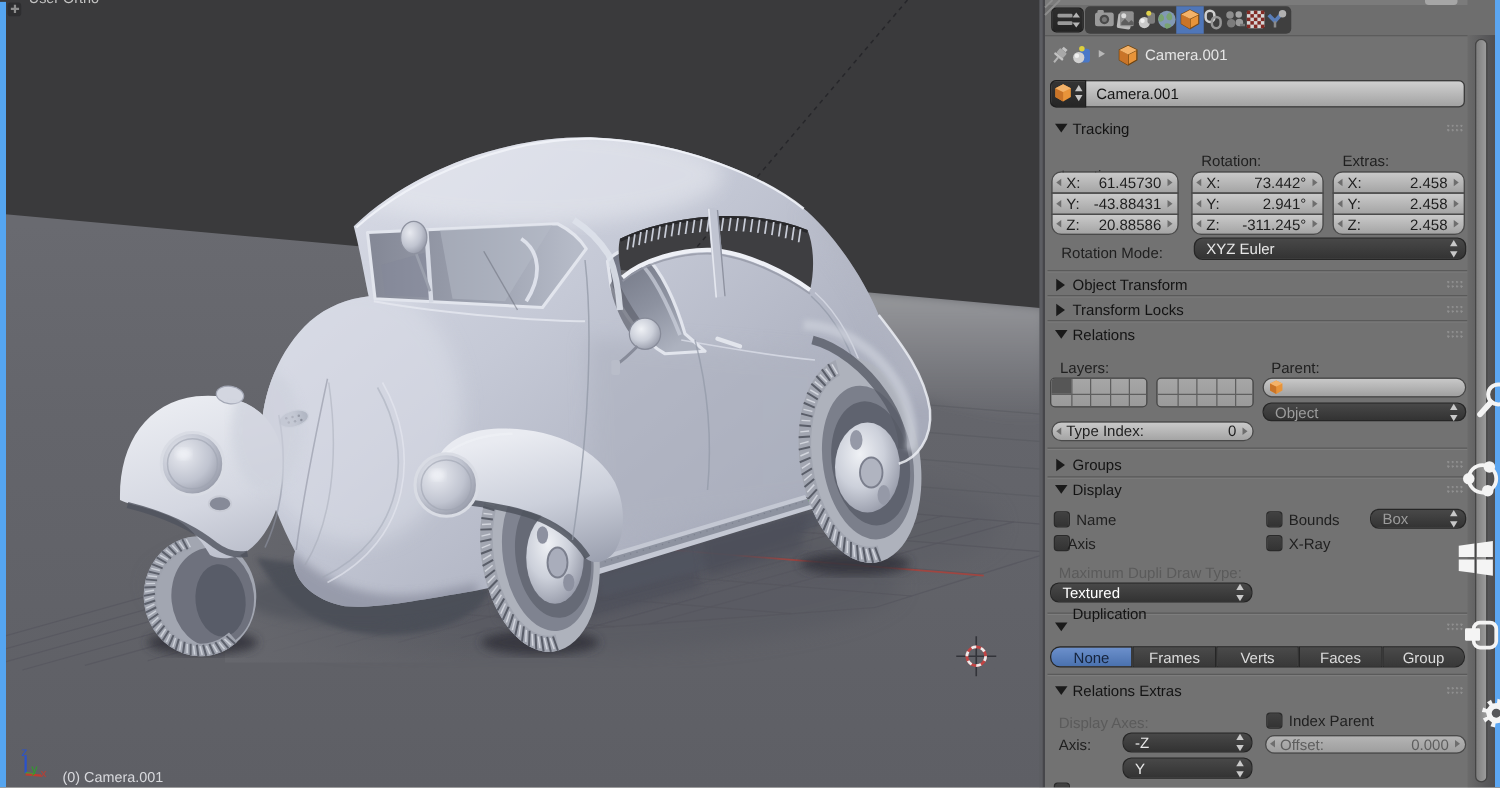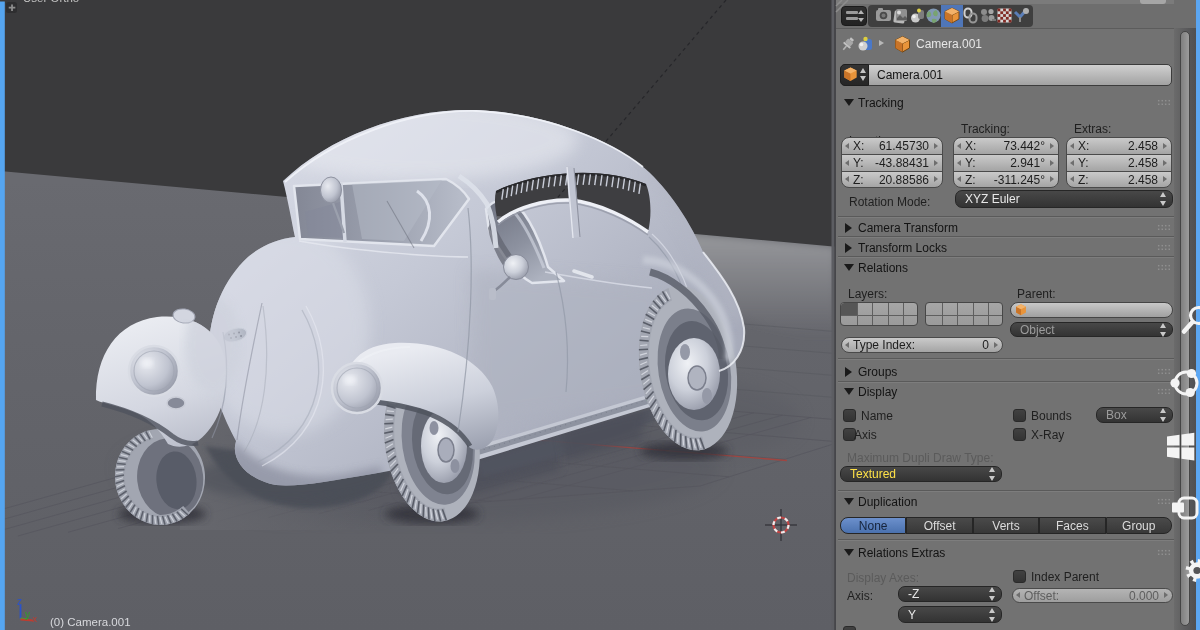--- a/index.html
+++ b/index.html
@@ -666,21 +666,21 @@
         <path d="M8.5 0.5 L15.5 4 L8.5 7.5 L1.5 4 Z" fill="#f3b269"></path>
       </svg>
 <div style="position:absolute;left:860px;top:68px;width:0;height:0;border-left:3.5px solid transparent;border-right:3.5px solid transparent;border-bottom:5px solid #c5c5c5"></div>
 <div style="position:absolute;left:860px;top:76px;width:0;height:0;border-left:3.5px solid transparent;border-right:3.5px solid transparent;border-top:5px solid #c5c5c5"></div>
 <div class="lbl" style="left:877px;top:68px;color:#141414">Camera.001</div>
 <div class="tri" style="left:844px;top:99px;border-left:5px solid transparent;border-right:5px solid transparent;border-top:7px solid #1a1a1a"></div>
 <div class="hdrt" style="left:858px;top:96px">Tracking</div>
 <div class="dots" style="left:1157px;top:99px;background:
 radial-gradient(circle at 1.5px 1.5px,#8f8f8f 1px,transparent 1.1px),radial-gradient(circle at 1.5px 1.5px,#555 1px,transparent 1.1px);background-size:3.5px 3.5px;width:14px;height:7px"></div>
 <div class="lbl" style="left:849px;top:134px">Location:</div>
-<div class="lbl" style="left:961px;top:122px">Tracking:</div>
+<div class="lbl" style="left:961px;top:122px">Rotation:</div>
 <div class="lbl" style="left:1074px;top:122px">Extras:</div>
 <div style="position:absolute;left:841px;top:137px;width:102px;height:18px;background:linear-gradient(#cacaca,#a4a4a4);border:1px solid #4a4a4a;border-radius:8px 8px 0 0;box-sizing:border-box"></div>
 <div style="position:absolute;left:845px;top:142.5px;width:0;height:0;border-top:3.5px solid transparent;border-bottom:3.5px solid transparent;border-right:4.5px solid #6e6e6e"></div>
 <div style="position:absolute;left:934px;top:142.5px;width:0;height:0;border-top:3.5px solid transparent;border-bottom:3.5px solid transparent;border-left:4.5px solid #6e6e6e"></div>
 <div class="lbl" style="left:853px;top:139.0px;color:#1e1e1e">X:</div>
 <div class="lbl" style="left:841px;top:139.0px;width:88px;text-align:right;color:#1e1e1e">61.45730</div>
 <div style="position:absolute;left:841px;top:154px;width:102px;height:18px;background:linear-gradient(#cacaca,#a4a4a4);border:1px solid #4a4a4a;border-radius:0;box-sizing:border-box"></div>
 <div style="position:absolute;left:845px;top:159.5px;width:0;height:0;border-top:3.5px solid transparent;border-bottom:3.5px solid transparent;border-right:4.5px solid #6e6e6e"></div>
 <div style="position:absolute;left:934px;top:159.5px;width:0;height:0;border-top:3.5px solid transparent;border-bottom:3.5px solid transparent;border-left:4.5px solid #6e6e6e"></div>
 <div class="lbl" style="left:853px;top:156.0px;color:#1e1e1e">Y:</div>
@@ -720,21 +720,21 @@
 <div style="position:absolute;left:1163px;top:176.0px;width:0;height:0;border-top:3.5px solid transparent;border-bottom:3.5px solid transparent;border-left:4.5px solid #6e6e6e"></div>
 <div class="lbl" style="left:1078px;top:172.5px;color:#1e1e1e">Z:</div>
 <div class="lbl" style="left:1066px;top:172.5px;width:92px;text-align:right;color:#1e1e1e">2.458</div>
 <div class="lbl" style="left:849px;top:195px">Rotation Mode:</div>
 <div style="position:absolute;left:955px;top:190px;width:218px;height:18px;background:linear-gradient(#484848,#333);border:1px solid #262626;border-radius:7px;box-sizing:border-box"></div>
 <div style="position:absolute;left:965px;top:192.0px;font-size:12px;color:#e8e8e8;white-space:nowrap">XYZ Euler</div>
 <div style="position:absolute;left:1160px;top:192.0px;width:0;height:0;border-left:3.5px solid transparent;border-right:3.5px solid transparent;border-bottom:5px solid #c9c9c9"></div>
 <div style="position:absolute;left:1160px;top:201.0px;width:0;height:0;border-left:3.5px solid transparent;border-right:3.5px solid transparent;border-top:5px solid #c9c9c9"></div>
 <div class="sep" style="top:216px"></div>
 <div class="tri" style="left:845px;top:222.5px;border-top:5px solid transparent;border-bottom:5px solid transparent;border-left:7px solid #1a1a1a"></div>
-<div class="hdrt" style="left:858px;top:221px">Camera Transform</div>
+<div class="hdrt" style="left:858px;top:221px">Object Transform</div>
 <div class="dots" style="left:1157px;top:224px;background:
 radial-gradient(circle at 1.5px 1.5px,#8f8f8f 1px,transparent 1.1px),radial-gradient(circle at 1.5px 1.5px,#555 1px,transparent 1.1px);background-size:3.5px 3.5px;width:14px;height:7px"></div>
 <div class="sep" style="top:236px"></div>
 <div class="tri" style="left:845px;top:242.5px;border-top:5px solid transparent;border-bottom:5px solid transparent;border-left:7px solid #1a1a1a"></div>
 <div class="hdrt" style="left:858px;top:241px">Transform Locks</div>
 <div class="dots" style="left:1157px;top:244px;background:
 radial-gradient(circle at 1.5px 1.5px,#8f8f8f 1px,transparent 1.1px),radial-gradient(circle at 1.5px 1.5px,#555 1px,transparent 1.1px);background-size:3.5px 3.5px;width:14px;height:7px"></div>
 <div class="sep" style="top:256px"></div>
 <div class="tri" style="left:844px;top:264px;border-left:5px solid transparent;border-right:5px solid transparent;border-top:7px solid #1a1a1a"></div>
 <div class="hdrt" style="left:858px;top:261px">Relations</div>
@@ -789,32 +789,32 @@
 <div style="position:absolute;left:1096px;top:407px;width:77px;height:16px;background:linear-gradient(#484848,#333);border:1px solid #262626;border-radius:7px;box-sizing:border-box"></div>
 <div style="position:absolute;left:1106px;top:408.0px;font-size:12px;color:#9c9c9c;white-space:nowrap">Box</div>
 <div style="position:absolute;left:1160px;top:408.0px;width:0;height:0;border-left:3.5px solid transparent;border-right:3.5px solid transparent;border-bottom:5px solid #c9c9c9"></div>
 <div style="position:absolute;left:1160px;top:417.0px;width:0;height:0;border-left:3.5px solid transparent;border-right:3.5px solid transparent;border-top:5px solid #c9c9c9"></div>
 <div class="chk" style="left:843px;top:428px"></div>
 <div class="lbl" style="left:854px;top:428px">Axis</div>
 <div class="chk" style="left:1013px;top:428px"></div>
 <div class="lbl" style="left:1031px;top:428px">X-Ray</div>
 <div class="lblg" style="left:847px;top:451px">Maximum Dupli Draw Type:</div>
 <div style="position:absolute;left:840px;top:466px;width:162px;height:16px;background:linear-gradient(#484848,#333);border:1px solid #262626;border-radius:7px;box-sizing:border-box"></div>
-<div style="position:absolute;left:850px;top:467.0px;font-size:12px;color:#fde047;white-space:nowrap">Textured</div>
+<div style="position:absolute;left:850px;top:467.0px;font-size:12px;color:#ffffff;white-space:nowrap">Textured</div>
 <div style="position:absolute;left:989px;top:467.0px;width:0;height:0;border-left:3.5px solid transparent;border-right:3.5px solid transparent;border-bottom:5px solid #c9c9c9"></div>
 <div style="position:absolute;left:989px;top:476.0px;width:0;height:0;border-left:3.5px solid transparent;border-right:3.5px solid transparent;border-top:5px solid #c9c9c9"></div>
 <div class="sep" style="top:490px"></div>
 <div class="tri" style="left:844px;top:498px;border-left:5px solid transparent;border-right:5px solid transparent;border-top:7px solid #1a1a1a"></div>
-<div class="hdrt" style="left:858px;top:495px">Duplication</div>
+<div class="hdrt" style="left:858px;top:484px">Duplication</div>
 <div class="dots" style="left:1157px;top:498px;background:
 radial-gradient(circle at 1.5px 1.5px,#8f8f8f 1px,transparent 1.1px),radial-gradient(circle at 1.5px 1.5px,#555 1px,transparent 1.1px);background-size:3.5px 3.5px;width:14px;height:7px"></div>
 <div style="position:absolute;left:840.0px;top:517px;width:66.4px;height:17px;background:linear-gradient(#6c90cc,#4a71ae);border:1px solid #262626;border-radius:8px 0 0 8px;box-sizing:border-box"></div>
 <div style="position:absolute;left:840.0px;top:519px;width:66.4px;text-align:center;font-size:12px;color:#16243c">None</div>
 <div style="position:absolute;left:906.4px;top:517px;width:66.4px;height:17px;background:linear-gradient(#4a4a4a,#383838);border:1px solid #262626;border-radius:0;box-sizing:border-box"></div>
-<div style="position:absolute;left:906.4px;top:519px;width:66.4px;text-align:center;font-size:12px;color:#dcdcdc">Offset</div>
+<div style="position:absolute;left:906.4px;top:519px;width:66.4px;text-align:center;font-size:12px;color:#dcdcdc">Frames</div>
 <div style="position:absolute;left:972.8px;top:517px;width:66.4px;height:17px;background:linear-gradient(#4a4a4a,#383838);border:1px solid #262626;border-radius:0;box-sizing:border-box"></div>
 <div style="position:absolute;left:972.8px;top:519px;width:66.4px;text-align:center;font-size:12px;color:#dcdcdc">Verts</div>
 <div style="position:absolute;left:1039.2px;top:517px;width:66.4px;height:17px;background:linear-gradient(#4a4a4a,#383838);border:1px solid #262626;border-radius:0;box-sizing:border-box"></div>
 <div style="position:absolute;left:1039.2px;top:519px;width:66.4px;text-align:center;font-size:12px;color:#dcdcdc">Faces</div>
 <div style="position:absolute;left:1105.6px;top:517px;width:66.4px;height:17px;background:linear-gradient(#4a4a4a,#383838);border:1px solid #262626;border-radius:0 8px 8px 0;box-sizing:border-box"></div>
 <div style="position:absolute;left:1105.6px;top:519px;width:66.4px;text-align:center;font-size:12px;color:#dcdcdc">Group</div>
 <div class="sep" style="top:539px"></div>
 <div class="tri" style="left:844px;top:549px;border-left:5px solid transparent;border-right:5px solid transparent;border-top:7px solid #1a1a1a"></div>
 <div class="hdrt" style="left:858px;top:546px">Relations Extras</div>
 <div class="dots" style="left:1157px;top:549px;background:

